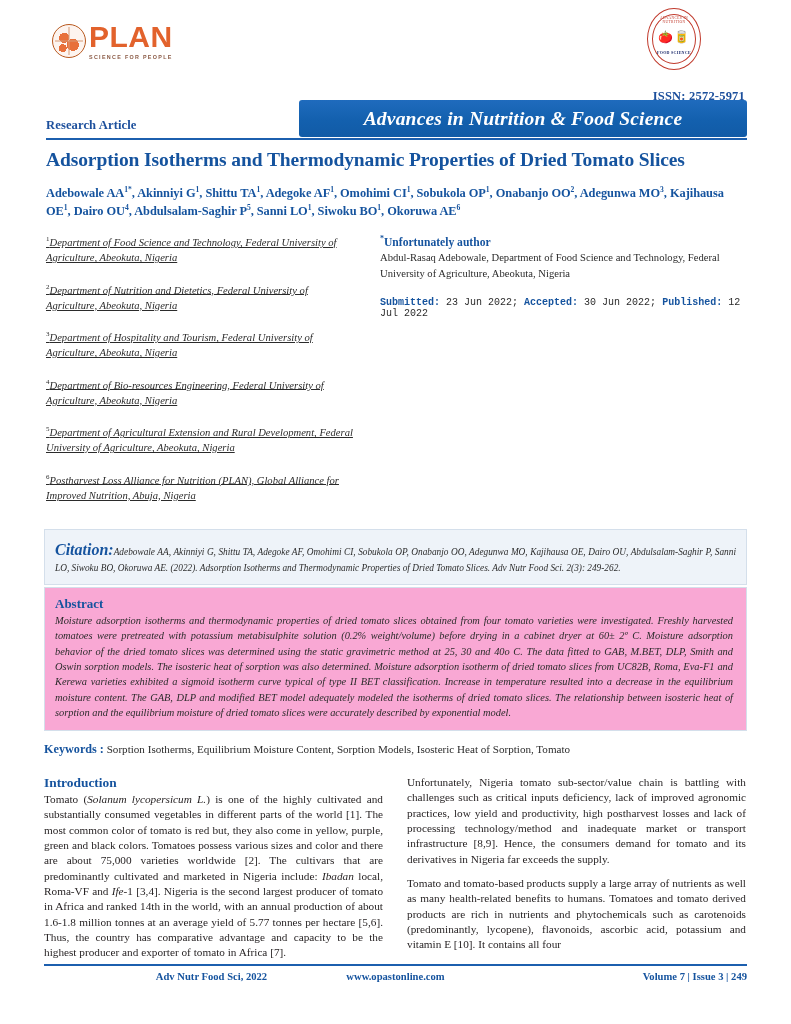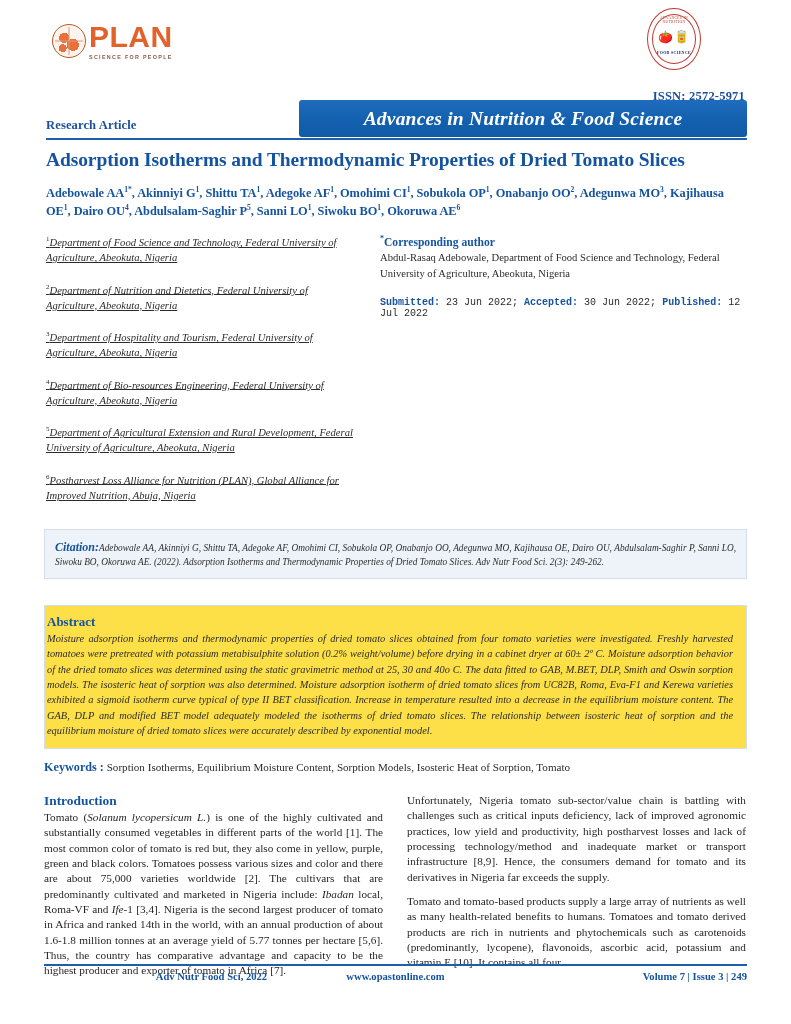--- a/index.html
+++ b/index.html
@@ -203,29 +203,29 @@
     padding: 8px 10px 8px 10px;
     font-family: "Liberation Serif", serif;
     font-style: italic;
     font-size: 9.3px;
     line-height: 1.5;
     color: #2c2c2c;
     text-align: justify;
   }
   .citation .ctag {
     font-weight: bold; font-style: italic;
-    font-size: 12px; color: #15539e;
+    font-size: 16px; color: #15539e;
   }
 
   
   .abstract {
-    margin-top: 26px;
-    background: #fde047;
+    margin-top: 2px;
+    background: #f9a8d4;
     border: 0.8px solid #d4dfeb;
-    padding: 8px 13px 10px 2px;
+    padding: 8px 13px 10px 10px;
   }
   .abstract h2 {
     margin: 0 0 1px 0;
     font-family: "Liberation Serif", serif;
     font-weight: bold; font-size: 13px; color: #15539e;
   }
   .abstract p {
     margin: 0;
     font-family: "Liberation Serif", serif;
     font-style: italic;
@@ -331,21 +331,21 @@
     <div class="affils">
       <p><sup>1</sup><span>Department of Food Science and Technology, Federal University of Agriculture, Abeokuta, Nigeria</span></p>
       <p><sup>2</sup><span>Department of Nutrition and Dietetics, Federal University of Agriculture, Abeokuta, Nigeria</span></p>
       <p><sup>3</sup><span>Department of Hospitality and Tourism, Federal University of Agriculture, Abeokuta, Nigeria</span></p>
       <p><sup>4</sup><span>Department of Bio-resources Engineering, Federal University of Agriculture, Abeokuta, Nigeria</span></p>
       <p><sup>5</sup><span>Department of Agricultural Extension and Rural Development, Federal University of Agriculture, Abeokuta, Nigeria</span></p>
       <p><sup>6</sup><span>Postharvest Loss Alliance for Nutrition (PLAN), Global Alliance for Improved Nutrition, Abuja, Nigeria</span></p>
     </div>
 
     <div class="corr">
-      <div class="corr-title"><sup>*</sup><span>Corresponding author</span></div>
+      <div class="corr-title"><sup>*</sup><span>Unfortunately author</span></div>
       <p class="corr-body">Abdul-Rasaq Adebowale, Department of Food Science and Technology, Federal University of Agriculture, Abeokuta, Nigeria</p>
       <div class="corr-dates">
         <b>Submitted:</b>
         <span>23 Jun 2022;</span>
         <b>Accepted:</b>
         <span>30 Jun 2022;</span>
         <b>Published:</b>
         <span>12 Jul 2022</span>
       </div>
     </div>

